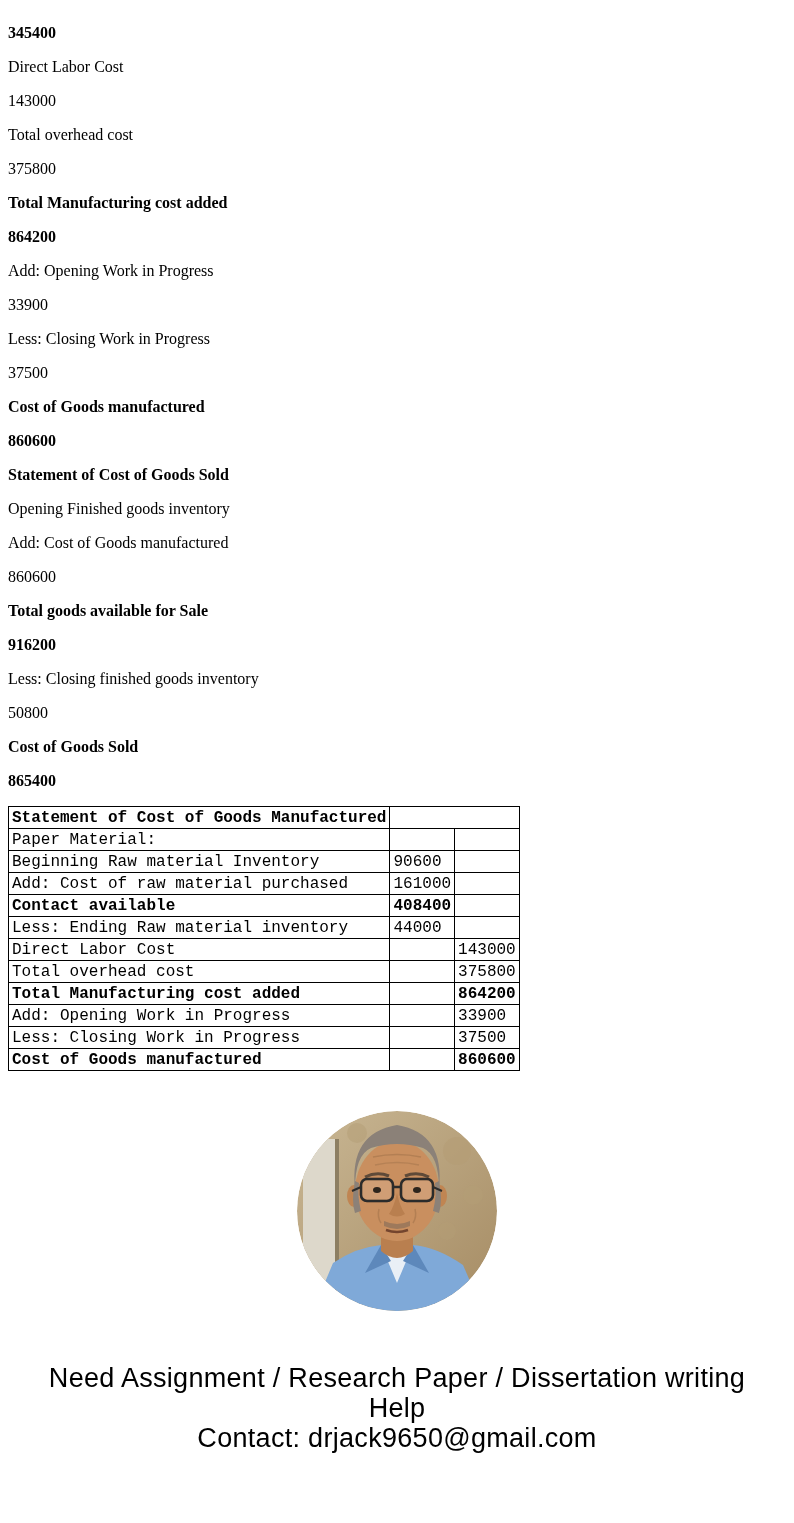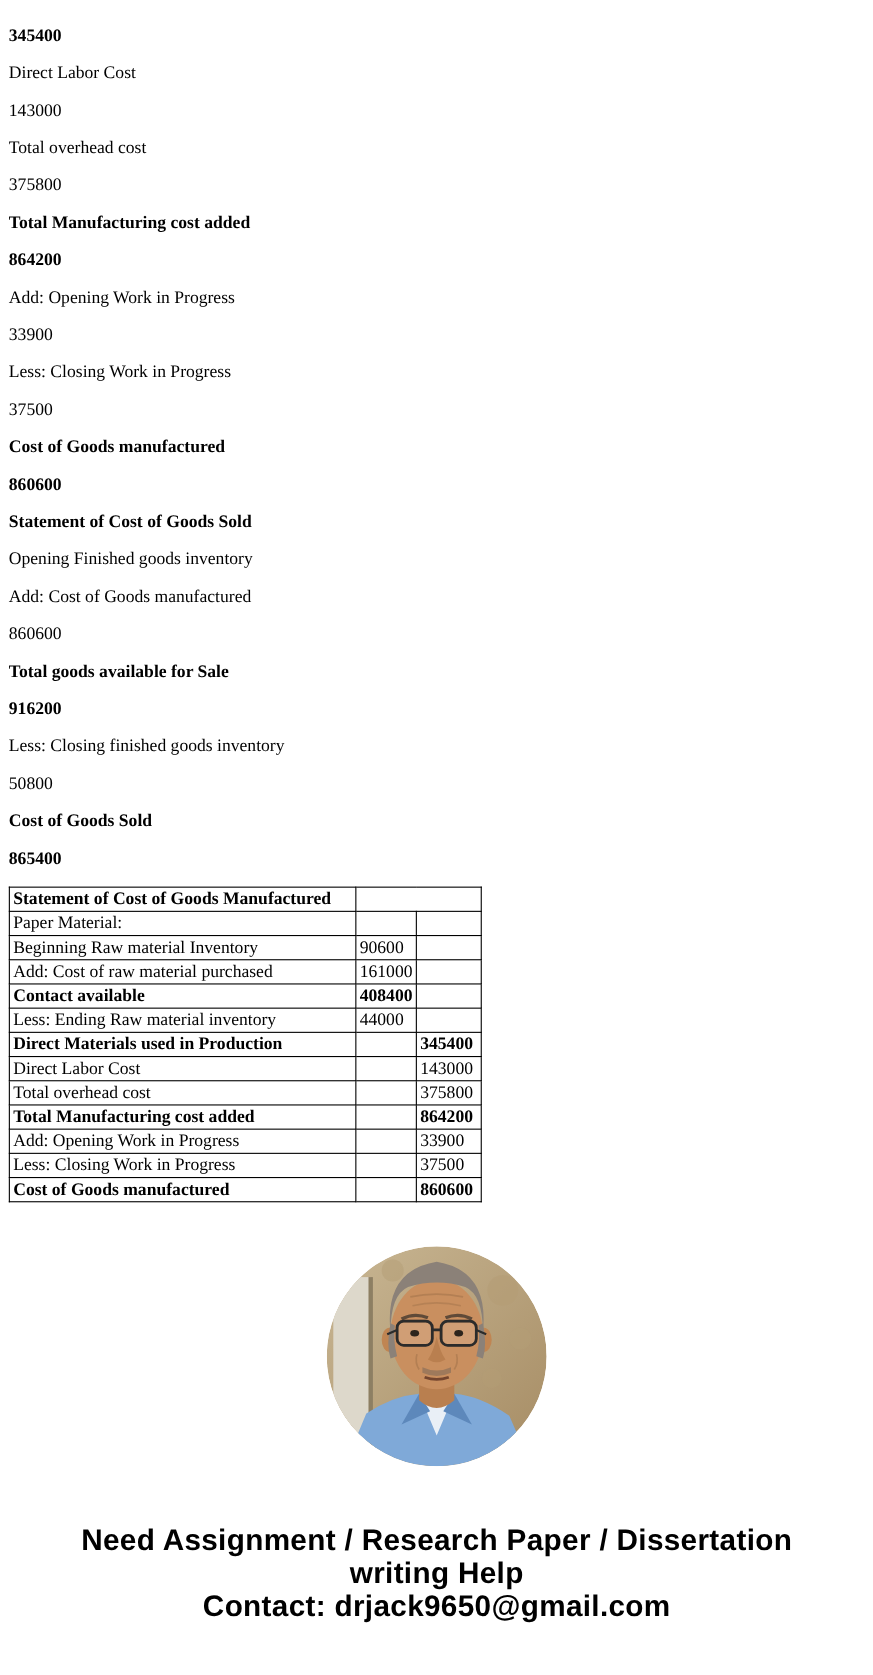--- a/index.html
+++ b/index.html
@@ -22,21 +22,21 @@
   .para-list p {
     margin: 16px 0;
     line-height: 18px;
   }
   .bold { font-weight: bold; }
 
   
   table.cogm {
     border-collapse: collapse;
     margin-top: 12px;
-    font-family: Liberation Serif, serif;
+    font-family: Liberation Mono, monospace;
     font-size: 16px;
   }
   table.cogm, table.cogm td {
     border: 1px solid #000000;
   }
   table.cogm td {
     padding: 1px 3px;
     height: 19px;
     vertical-align: middle;
     white-space: nowrap;
@@ -58,21 +58,21 @@
     overflow: hidden;
     display: block;
   }
 
   
   .footer {
     margin: 52px auto 30px auto;
     max-width: 726px;
     text-align: center;
     font-family: "Liberation Sans", sans-serif;
-    font-weight: 700;
+    font-weight: 400;
     font-size: 27px;
     line-height: 30px;
     letter-spacing: 0.3px;
     color: #000000;
   }
 </style>
 </head>
 <body>
 
 <div class="page">
@@ -127,25 +127,20 @@
         <tr class="bold">
           <td class="label-col">Contact available</td>
           <td class="num-col1">408400</td>
           <td class="num-col2"></td>
         </tr>
         <tr>
           <td class="label-col">Less: Ending Raw material inventory</td>
           <td class="num-col1">44000</td>
           <td class="num-col2"></td>
         </tr>
-        <tr class="bold">
-          <td class="label-col">Direct Materials used in Production</td>
-          <td class="num-col1"></td>
-          <td class="num-col2">345400</td>
-        </tr>
         <tr>
           <td class="label-col">Direct Labor Cost</td>
           <td class="num-col1"></td>
           <td class="num-col2">143000</td>
         </tr>
         <tr>
           <td class="label-col">Total overhead cost</td>
           <td class="num-col1"></td>
           <td class="num-col2">375800</td>
         </tr>

